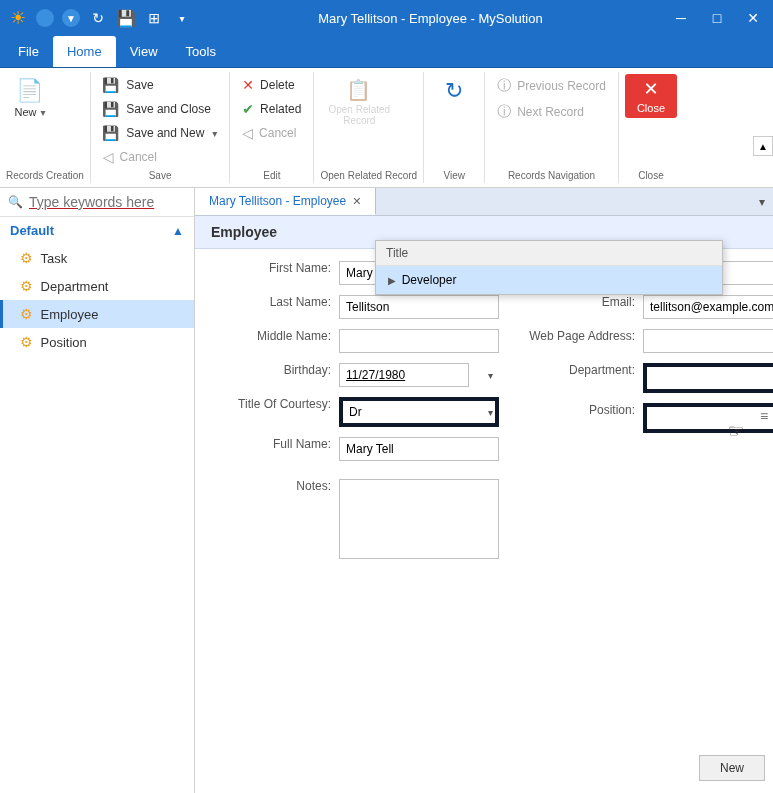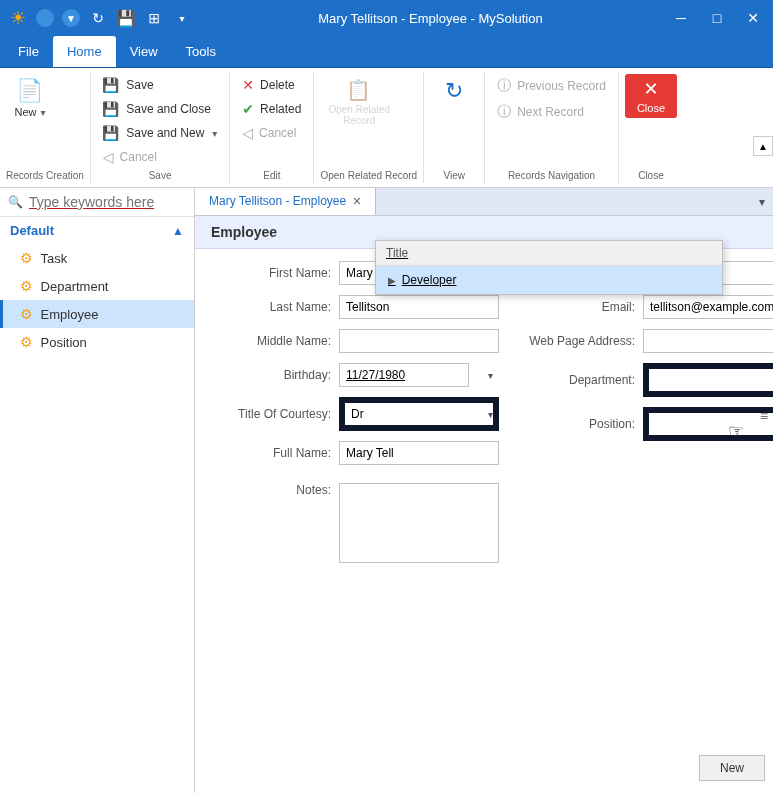--- a/index.html
+++ b/index.html
@@ -224,21 +224,20 @@
       font-weight: bold;
       font-size: 14px;
       color: #333;
       border-bottom: 1px solid #d0d8ee;
     }
     .form-body {
       padding: 12px 16px;
     }
     .form-row {
       display: flex;
-      align-items: center;
       margin-bottom: 10px;
       gap: 8px;
     }
     .form-label {
       font-size: 12px;
       color: #555;
       width: 120px;
       text-align: right;
       flex-shrink: 0;
     }
@@ -256,21 +255,21 @@
       gap: 16px;
     }
     .form-col { flex: 1; }
     .select-wrapper {
       position: relative;
       flex: 1;
       max-width: 160px;
     }
     .select-wrapper select {
       width: 100%;
-      border: 6px solid #0f172a;
+      border: 4px solid #0f172a;
       padding: 4px 24px 4px 6px;
       font-size: 12px;
       background: white;
       appearance: none;
       -webkit-appearance: none;
       outline: none;
     }
     .select-arrow {
       position: absolute;
       right: 6px;
@@ -621,21 +620,21 @@
         </div>
       </div>
     </div>
   </div>
 
   <div class="scroll-icon" style="position:absolute; right:1px; top:220px;">
     <span>≡</span>
   </div>
 </div>
 
-<div class="dropdown-overlay" style="left: 375px; top: 240px; width: 348px; text-decoration: underline;">
+<div class="dropdown-overlay" style="left: 375px; top: 240px; width: 348px;">
   <div class="dropdown-header">Title</div>
   <div class="dropdown-item highlighted">
     <span class="arrow">▶</span>
     <span>Developer</span>
   </div>
 </div>
 
 <div class="new-btn" style="position:absolute; right:8px; bottom:12px;">New</div>
 
 <div class="cursor-hand" style="position:absolute; left:728px; top:420px; z-index:300; font-size:18px;">☞</div>

